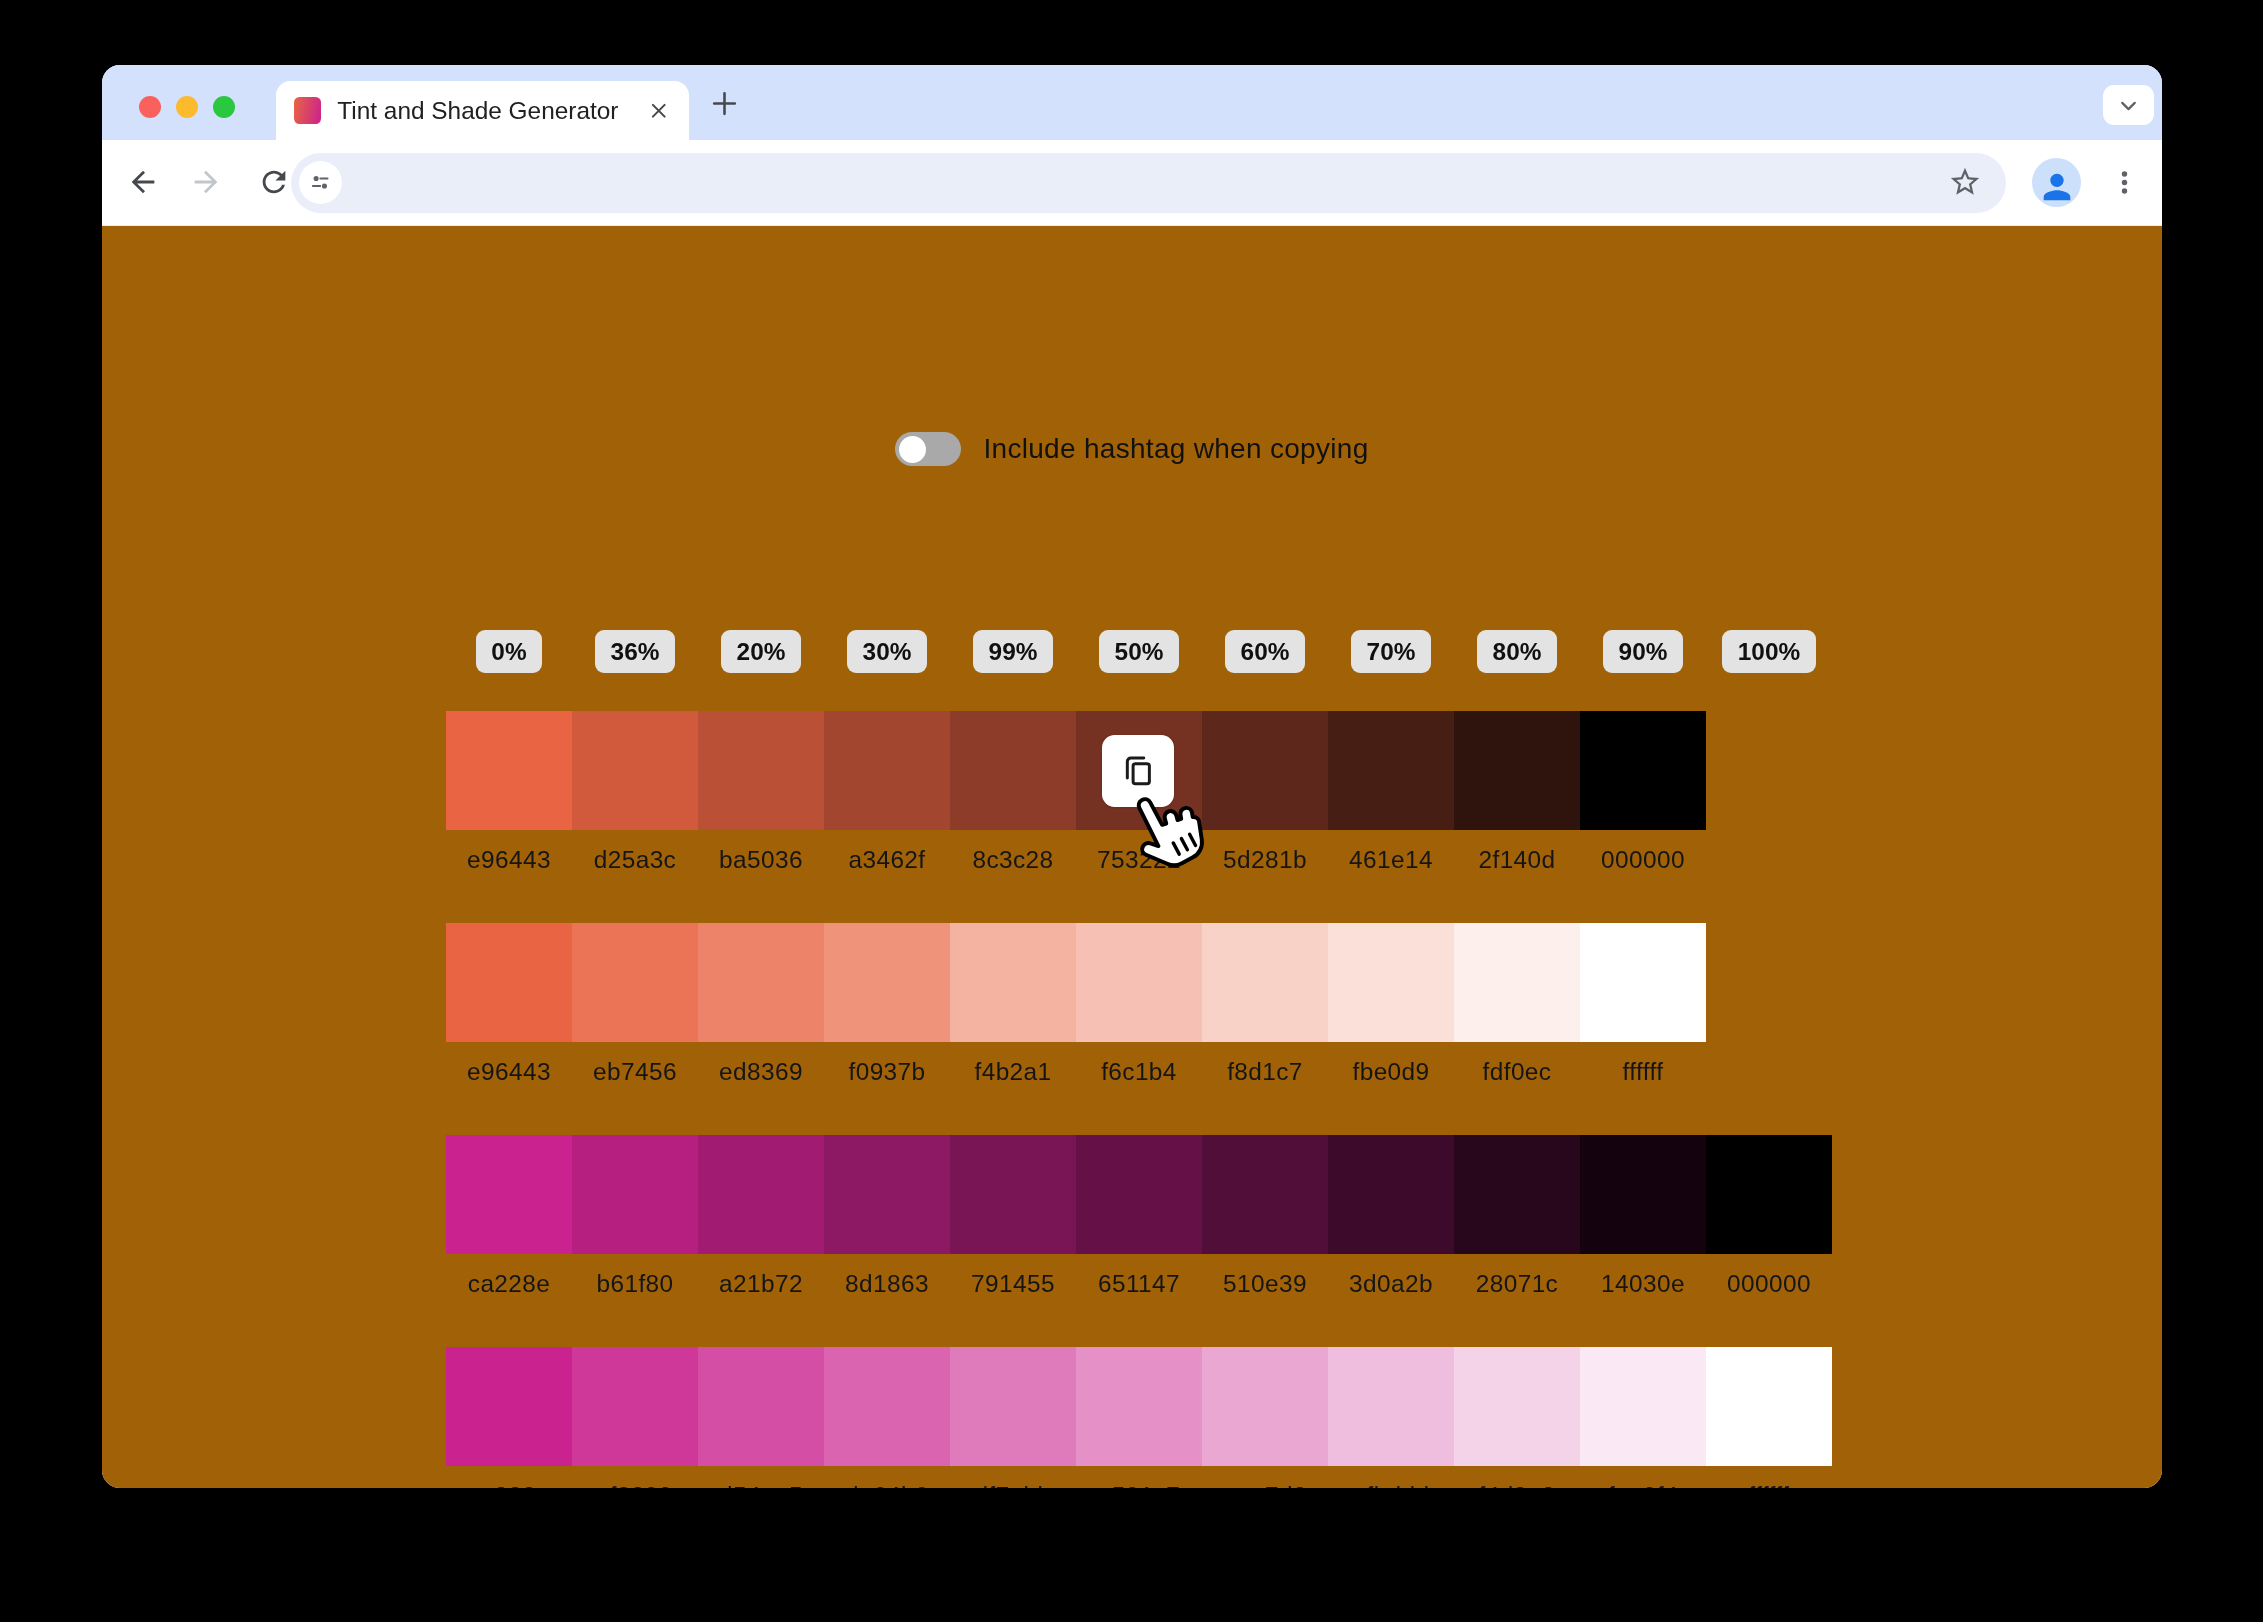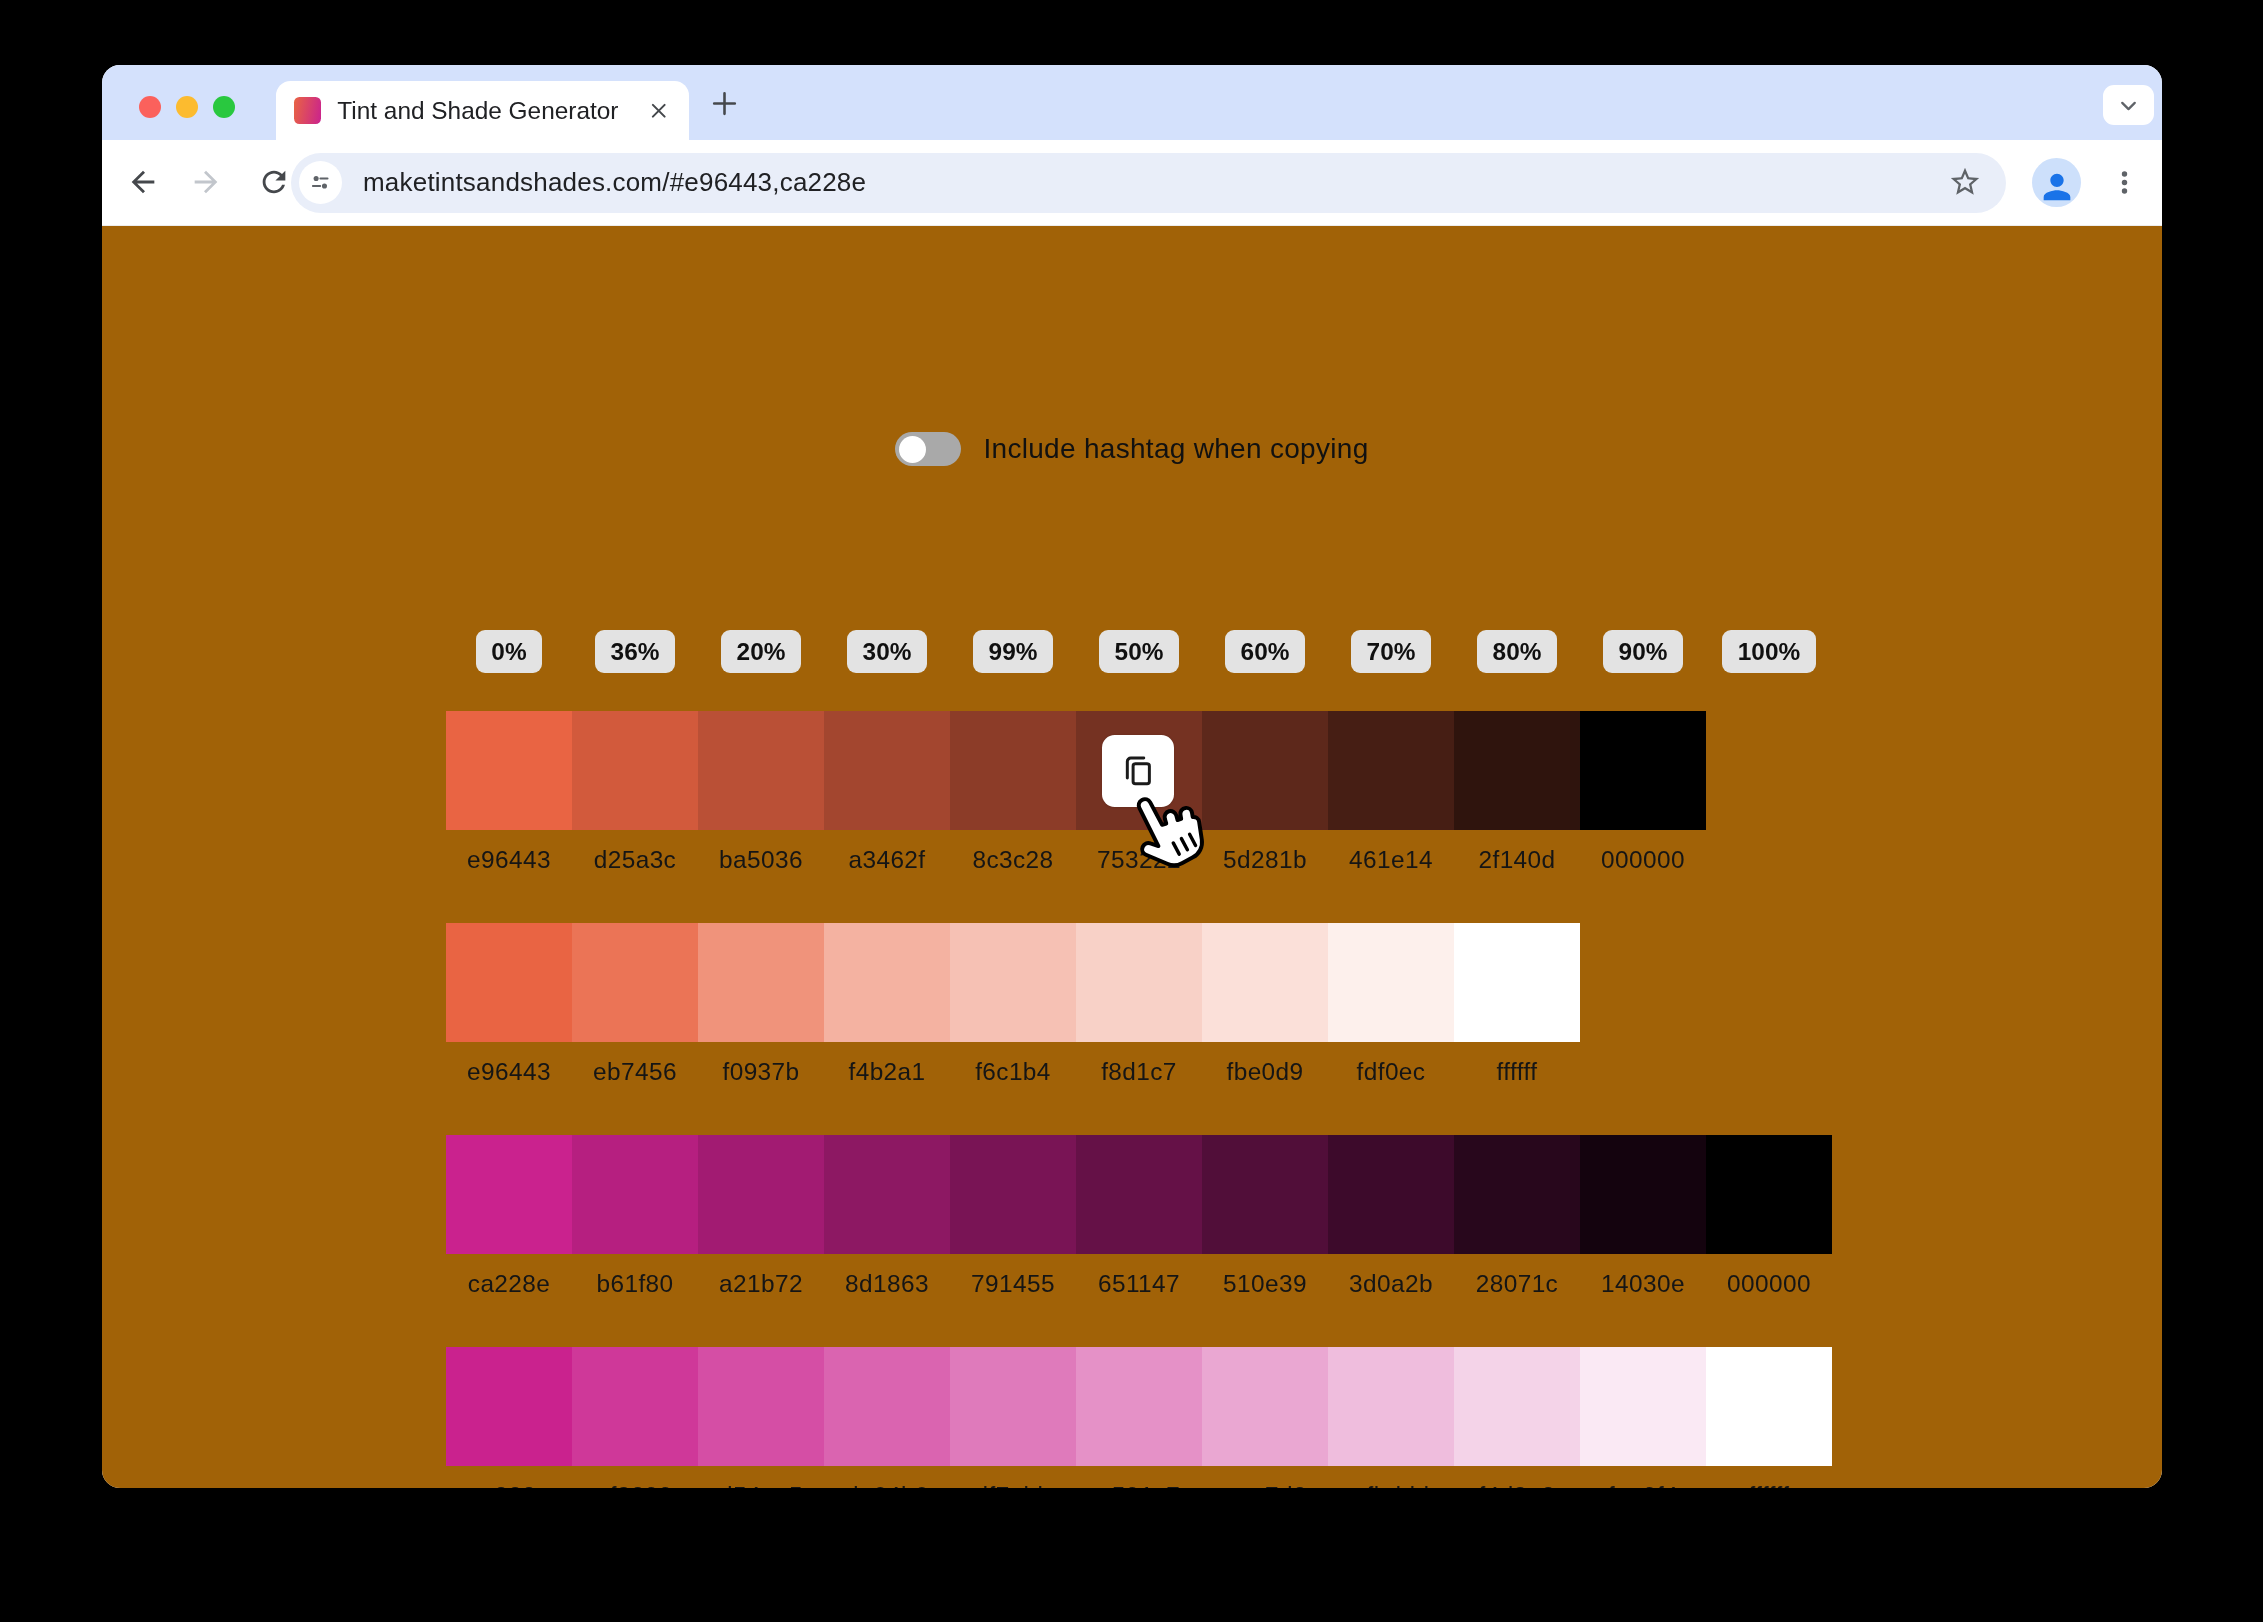--- a/index.html
+++ b/index.html
@@ -130,21 +130,20 @@
 
       <div class="urlpill">
         <span class="tunechip">
           <svg width="24.4" height="24.4" viewBox="0 0 24 24" stroke="#5f6368" stroke-width="2" stroke-linecap="round">
             <circle cx="8" cy="8.3" r="2.5" fill="#5f6368" stroke="none"></circle>
             <path d="M12.2 8.3 H19.2"></path>
             <path d="M4.8 15.7 H12"></path>
             <circle cx="16.2" cy="15.7" r="2.5" fill="#5f6368" stroke="none"></circle>
           </svg>
         </span>
-        <span class="urltext">maketintsandshades.com/#e96443,ca228e</span>
         <span class="starbtn">
           <svg width="34" height="34" viewBox="0 0 24 24" fill="#5f6368">
             <path d="M22 9.24l-7.19-.62L12 2 9.19 8.63 2 9.24l5.46 4.73L5.82 21 12 17.27 18.18 21l-1.63-7.03L22 9.24zM12 15.4l-3.76 2.27 1-4.28-3.32-2.88 4.38-.38L12 6.1l1.71 4.04 4.38.38-3.32 2.88 1 4.28L12 15.4z"></path>
           </svg>
         </span>
       </div>
 
       <div class="avatar">
         <svg width="40" height="40" viewBox="0 0 24 24" fill="#1a73e8">
           <path d="M12 12c2.21 0 4-1.79 4-4s-1.79-4-4-4-4 1.79-4 4 1.79 4 4 4zm0 2c-2.67 0-8 1.34-8 4v2h16v-2c0-2.66-5.33-4-8-4z"></path>
@@ -266,20 +265,24 @@
       <div class="row-grid rg1">
           <div class="cell">
             <div class="swatch" style="background: rgb(233, 100, 67);"></div>
             <div class="hexlabel">e96443</div>
           </div>
           <div class="cell">
             <div class="swatch" style="background: rgb(235, 116, 86);"></div>
             <div class="hexlabel">eb7456</div>
           </div>
           <div class="cell">
+            <div class="swatch" style="background: rgb(237, 131, 105);"></div>
+            <div class="hexlabel">ed8369</div>
+          </div>
+          <div class="cell">
             <div class="swatch" style="background: rgb(240, 147, 123);"></div>
             <div class="hexlabel">f0937b</div>
           </div>
           <div class="cell">
             <div class="swatch" style="background: rgb(244, 178, 161);"></div>
             <div class="hexlabel">f4b2a1</div>
           </div>
           <div class="cell">
             <div class="swatch" style="background: rgb(246, 193, 180);"></div>
             <div class="hexlabel">f6c1b4</div>

